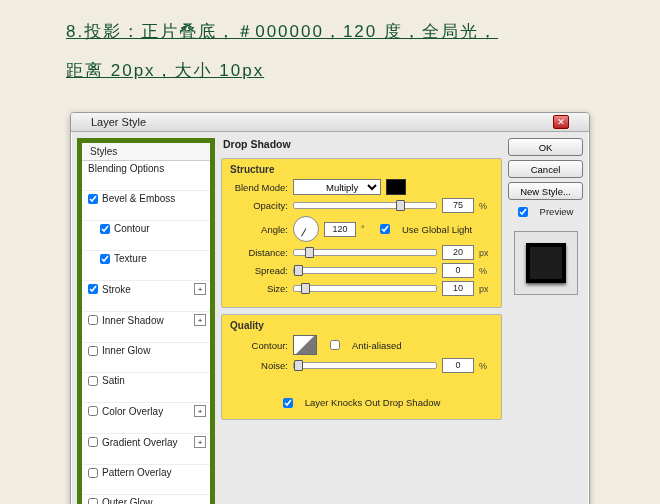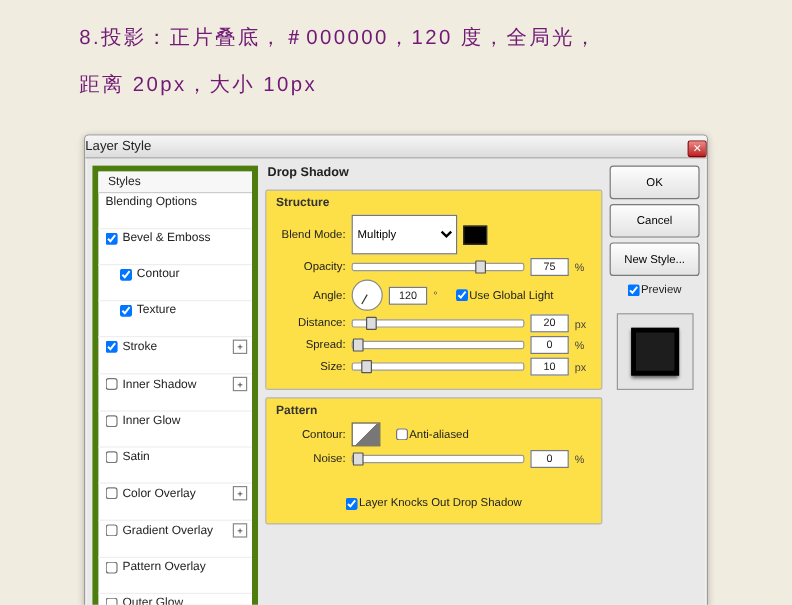--- a/index.html
+++ b/index.html
@@ -6,45 +6,46 @@
   body{
     width:660px;height:504px;
     background:#f1ece0;
     font-family:"Helvetica Neue",Arial,sans-serif;
     font-size:13px;color:#333;
     box-sizing:border-box;
     padding:12px 26px 0 26px;
   }
   .caption{
     font-size:17px;
-    color:#701a75;
+    color:#14532d;
     line-height:2.3;
     letter-spacing:2px;
     margin:0 40px 22px 40px;
+    text-decoration:underline;
   }
 
   
   .dialog{
     width:518px;
     margin:0 0 0 44px;
     background:#e9e9e9;
     border:1px solid #9b9b9b;
     box-shadow:0 0 0 1px #fff inset,0 2px 6px rgba(0,0,0,.25);
     border-radius:4px;
     overflow:hidden;
     font-size:10px;
     color:#222;
   }
   .titlebar{
     height:18px;line-height:18px;
     background:linear-gradient(#f6f6f6,#dcdcdc);
     border-bottom:1px solid #aaa;
-    padding:0 0;
+    padding:0 20px;
     font-size:11px;
-    display:flex;justify-content:space-between;align-items:flex-end;
+    display:flex;justify-content:space-between;align-items:center;
   }
   .tb-close{
     width:14px;height:12px;
     background:linear-gradient(#e88,#b22);
     border:1px solid #800;border-radius:2px;
     display:flex;align-items:center;justify-content:center;
     color:#fff;font-size:9px;line-height:1;
   }
   .dlg-body{
     display:flex;
@@ -112,34 +113,34 @@
     flex:1;height:5px;border:1px solid #999;background:#fff;position:relative;border-radius:2px;
   }
   .slider .thumb{
     position:absolute;top:-3px;width:7px;height:9px;background:#ddd;border:1px solid #555;border-radius:1px;
   }
   .numbox{
     width:30px;height:13px;border:1px solid #7a7a7a;background:#fff;font-size:9px;text-align:center;line-height:13px;
   }
   .unit{font-size:9px;color:#444;width:14px;}
   select.dropdown{
-    height:33px;font-size:9.5px;border:1px solid #777;background:#fff;
+    height:16px;font-size:9.5px;border:1px solid #777;background:#fff;padding-left:28px;
   }
   .swatch{width:18px;height:14px;border:1px solid #333;background:#000;}
   .dial{
     width:24px;height:24px;border:1px solid #888;border-radius:50%;background:#fff;position:relative;
   }
   .dial::after{
     content:"";position:absolute;width:9px;height:1px;background:#333;
     top:11px;left:12px;transform-origin:left center;transform:rotate(120deg);
   }
-  .chk{display:flex;align-items:center;gap:1px;font-size:9.5px;}
+  .chk{display:flex;align-items:center;gap:12px;font-size:9.5px;}
   .chk input{width:10px;height:10px;margin:0;}
   .btn{
-    height:28px;padding:0 10px;font-size:9.5px;
+    height:18px;padding:0 10px;font-size:9.5px;
     border:1px solid #7a7a7a;border-radius:3px;
     background:linear-gradient(#fdfdfd,#e3e3e3);
   }
   .contour-swatch{
     width:22px;height:18px;border:1px solid #666;
     background:linear-gradient(135deg,#fff 49%,#777 51%);
   }
 
   
   .right-col{
@@ -295,21 +296,21 @@
           <span class="lbl">Size:</span>
           <div class="slider">
               <div class="thumb" style="left:5%"></div>
             </div>
           <div class="numbox">10</div>
           <span class="unit">px</span>
         </div>
       </div>
 
       <div class="fieldset">
-        <span class="legend">Pattern</span>
+        <span class="legend">Quality</span>
         <div class="row">
           <span class="lbl">Contour:</span>
           <div class="contour-swatch"></div>
           <label class="chk" style="margin-left:8px">
             <input type="checkbox" style="">
             <span>Anti-aliased</span>
           </label>
         </div>
         <div class="row">
           <span class="lbl">Noise:</span>

